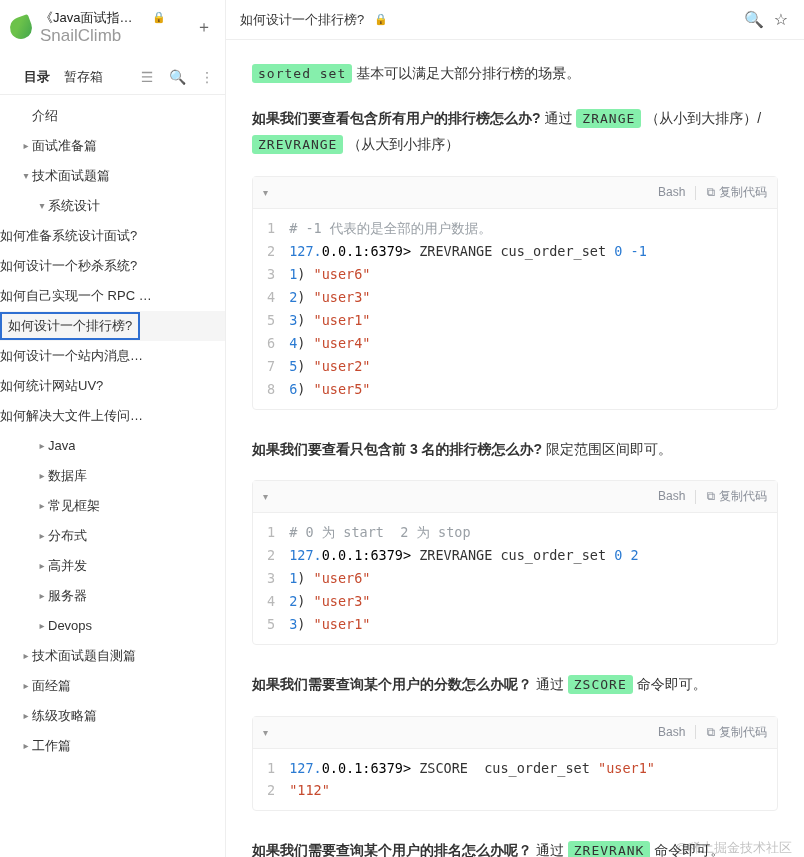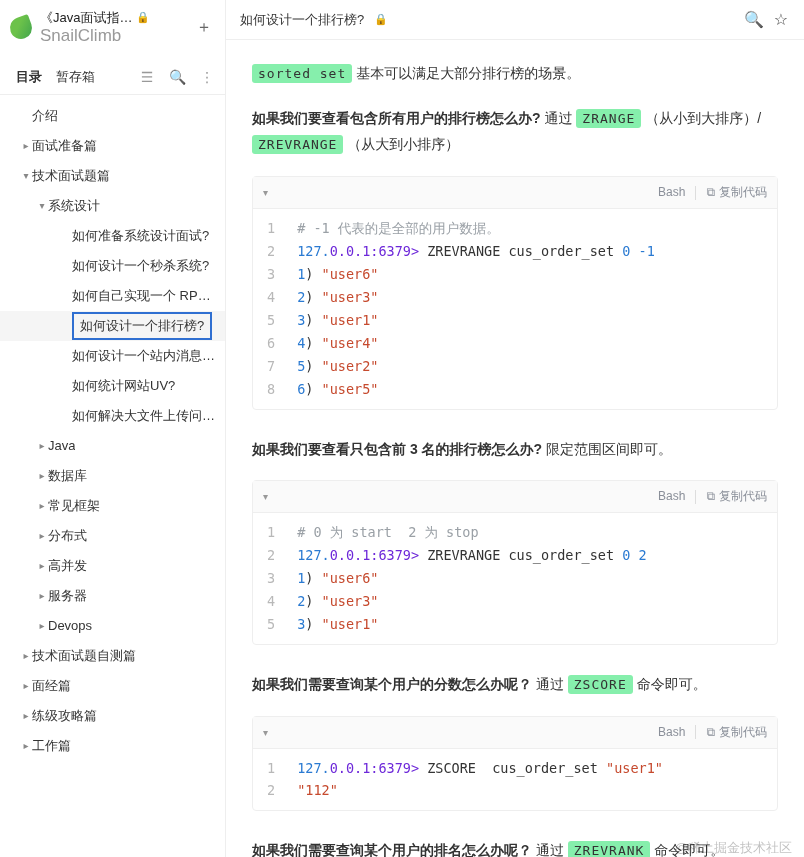--- a/index.html
+++ b/index.html
@@ -28,48 +28,48 @@
     gap: 8px;
   }
   .sb-logo {
     width: 22px; height: 22px;
     background: linear-gradient(135deg,#6cc24a 40%,#3fa34d 100%);
     border-radius: 50% 10% 50% 50%;
     transform: rotate(-20deg);
     flex: none;
   }
   .sb-title-wrap { flex: 1; min-width: 0; line-height: 1.2; }
-  .sb-title { font-size: 13px; color: #222; font-weight: 500; white-space: nowrap; overflow: hidden; text-overflow: ellipsis; display:flex; align-items:center; gap:4px;}
+  .sb-title { font-size: 13px; color: #222; font-weight: 500; white-space: nowrap; overflow: hidden; text-overflow: ellipsis; display:flex; align-items:center; gap:20px;}
   .sb-sub { font-size: 17px; color: #999; }
   .sb-add {
     width: 22px; height: 22px; border-radius: 4px;
     display: flex; align-items: center; justify-content: center;
     color: #666; font-size: 16px; cursor: pointer;
   }
   .lock-ic { color:#aaa; font-size:11px; }
   .sb-toolbar {
     display: flex; align-items: center;
-    padding: 10px 10px 8px 16px;
+    padding: 10px 10px 8px 24px;
     gap: 14px;
     border-bottom: 1px solid #eee;
     margin-top: 6px;
   }
   .sb-toolbar .left-links { display:flex; gap:14px; font-size:13px; }
   .sb-toolbar .tl { color:#333; cursor:pointer; }
   .sb-toolbar .tl.active { font-weight:600; }
   .sb-toolbar .spacer { flex:1; }
   .sb-icon { color:#999; cursor:pointer; font-size:14px; width:16px; text-align:center; }
   .tree { flex:1; overflow:auto; padding: 6px 0 20px 0; }
   .node { display:flex; align-items:center; height:30px; padding-right:8px; color:#333; cursor:pointer; }
   .node .caret { width:12px; text-align:center; color:#888; font-size:10px; }
   .node .label { white-space:nowrap; overflow:hidden; text-overflow:ellipsis; }
   .depth0 { padding-left: 20px; }
   .depth0.nochild { padding-left: 32px; }
   .depth1 { padding-left: 36px; }
-  .depth3 { padding-left: 72px; }
+  .depth3 { }
   .selected {
     background:#f5f5f5;
   }
   .selected .label {
     border:2px solid #2f6fd1;
     padding:3px 6px;
   }
   
   .main { flex:1; display:flex; flex-direction:column; height:100%; }
   .m-head { height:40px; display:flex; align-items:center; padding:0 14px; border-bottom:1px solid #eee; gap:10px;}
@@ -103,25 +103,25 @@
     color:#8a8f99;
     gap:10px;
   }
   .cb-bar .caret-dn { font-size:10px; color:#999; }
   .cb-bar .spacer{flex:1;}
   .cb-bar .lang{}
   .cb-bar .sep{ width:1px;height:14px;background:#ddd;}
   .cb-bar .copy{ display:flex; gap:4px; cursor:pointer; }
   .cb-body { display:flex; font-family: ui-monospace, SFMono-Regular, Menlo, Consolas, monospace; font-size:13.5px; line-height:1.7; padding:8px 0;}
   .gutter { color:#b8b8b8; text-align:right; padding:0 14px; user-select:none; }
-  .code { padding-right:14px; white-space:pre;margin-left:8px; }
+  .code { padding-right:14px; white-space:pre; }
   .c-comment { color:#9aa0a6; }
   .c-num { color:#2a7ad2; }
   .c-str { color:#c64a2e; }
-  .c-fade { color:#6d28d9; }
+  .c-fade { color:#000000; }
   .watermark {
     position:fixed; right:12px; bottom:0;
     font-size:13px; color:rgba(0,0,0,0.25);
     pointer-events:none;
   }
 </style>
 </head>
 <body>
 
 <aside class="sidebar">

